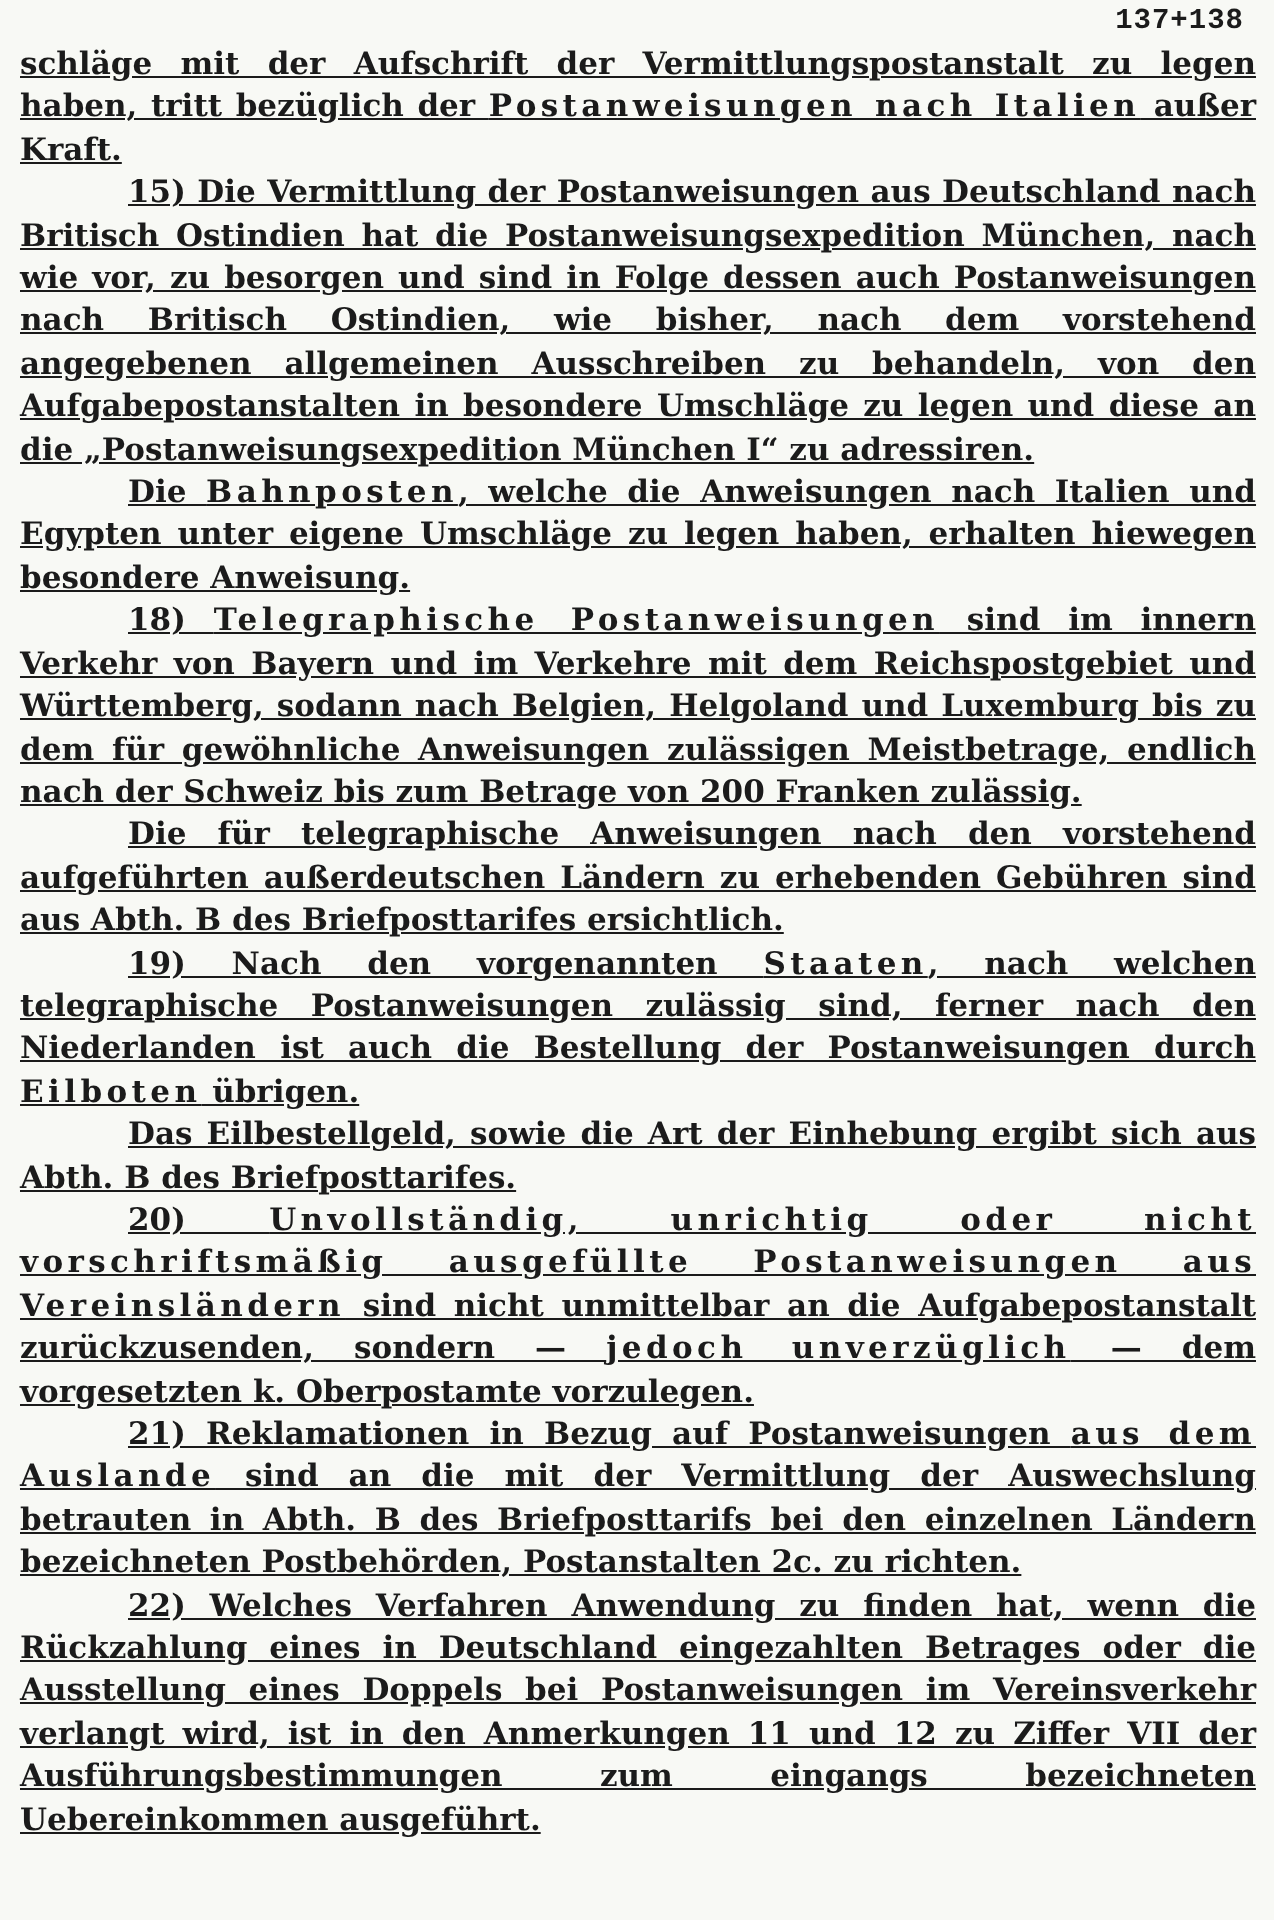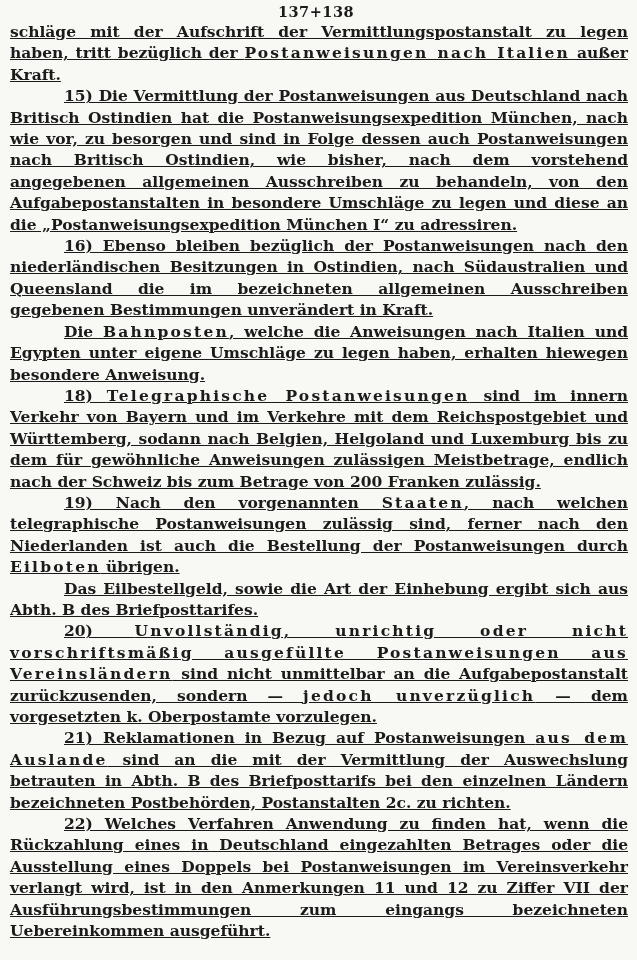--- a/index.html
+++ b/index.html
@@ -10,25 +10,26 @@
     margin: 0 auto;
     background: #f8f9f5;
     color: #1b1b1b;
     font-family: "DejaVu Serif", serif;
     font-weight: bold;
     box-sizing: border-box;
     padding: 2px 9px 0 10px;
     overflow: hidden;
   }
   .page-number {
-    text-align: center;
+    text-align: right;
     font-size: 14.5px;
     line-height: 19px;
     padding-right: 6px;
     letter-spacing: 0.5px;
+    font-family: Liberation Mono, monospace;
   }
   .doc-body p {
     margin: 0;
     font-size: 15.5px;
     line-height: 21.4px;
     text-align: justify;
     text-align-last: left;
     text-decoration: underline;
   }
   .doc-body p.indent { text-indent: 54px; }
@@ -36,23 +37,23 @@
 </style>
 </head>
 <body>
 
 <div class="page">
   <div class="page-number">137+138</div>
 
   <div class="doc-body">
       <p class=""><span>schläge mit der Aufschrift der Vermittlungspostanstalt zu legen haben, tritt bezüglich der </span><span class="gesperrt">Postanweisungen nach Italien</span><span> außer Kraft.</span></p>
       <p class="indent"><span>15) Die Vermittlung der Postanweisungen aus Deutschland nach Britisch Ostindien hat die Postanweisungsexpedition München, nach wie vor, zu besorgen und sind in Folge dessen auch Postanweisungen nach Britisch Ostindien, wie bisher, nach dem vorstehend angegebenen allgemeinen Ausschreiben zu behandeln, von den Aufgabepostanstalten in besondere Umschläge zu legen und diese an die „Postanweisungsexpedition München I“ zu adressiren.</span></p>
-      <p class="indent"><span>16) Ebenso bleiben bezüglich der Postanweisungen nach den niederländischen Besitzungen in Ostindien, nach Südaustralien und Queensland die im bezeichneten allgemeinen Ausschreiben gegebenen Bestimmungen unverändert in Kraft.</span></p>
       <p class="indent"><span>Die </span><span class="gesperrt">Bahnposten</span><span>, welche die Anweisungen nach Italien und Egypten unter eigene Umschläge zu legen haben, erhalten hiewegen besondere Anweisung.</span></p>
       <p class="indent"><span>18) </span><span class="gesperrt">Telegraphische Postanweisungen</span><span> sind im innern Verkehr von Bayern und im Verkehre mit dem Reichspostgebiet und Württemberg, sodann nach Belgien, Helgoland und Luxemburg bis zu dem für gewöhnliche Anweisungen zulässigen Meistbetrage, endlich nach der Schweiz bis zum Betrage von 200 Franken zulässig.</span></p>
+      <p class="indent"><span>Die für telegraphische Anweisungen nach den vorstehend aufgeführten außerdeutschen Ländern zu erhebenden Gebühren sind aus Abth. B des Briefposttarifes ersichtlich.</span></p>
       <p class="indent"><span>19) Nach den vorgenannten </span><span class="gesperrt">Staaten</span><span>, nach welchen telegraphische Postanweisungen zulässig sind, ferner nach den Niederlanden ist auch die Bestellung der Postanweisungen durch </span><span class="gesperrt">Eilboten</span><span> übrigen.</span></p>
       <p class="indent"><span>Das Eilbestellgeld, sowie die Art der Einhebung ergibt sich aus Abth. B des Briefposttarifes.</span></p>
       <p class="indent"><span>20) </span><span class="gesperrt">Unvollständig, unrichtig oder nicht vorschriftsmäßig ausgefüllte Postanweisungen aus Vereinsländern</span><span> sind nicht unmittelbar an die Aufgabepostanstalt zurückzusenden, sondern — </span><span class="gesperrt">jedoch unverzüglich</span><span> — dem vorgesetzten k. Oberpostamte vorzulegen.</span></p>
       <p class="indent"><span>21) Reklamationen in Bezug auf Postanweisungen </span><span class="gesperrt">aus dem Auslande</span><span> sind an die mit der Vermittlung der Auswechslung betrauten in Abth. B des Briefposttarifs bei den einzelnen Ländern bezeichneten Postbehörden, Postanstalten 2c. zu richten.</span></p>
       <p class="indent"><span>22) Welches Verfahren Anwendung zu finden hat, wenn die Rückzahlung eines in Deutschland eingezahlten Betrages oder die Ausstellung eines Doppels bei Postanweisungen im Vereinsverkehr verlangt wird, ist in den Anmerkungen 11 und 12 zu Ziffer VII der Ausführungsbestimmungen zum eingangs bezeichneten Uebereinkommen ausgeführt.</span></p>
     </div>
 
 </div>
 
 </body></html>

